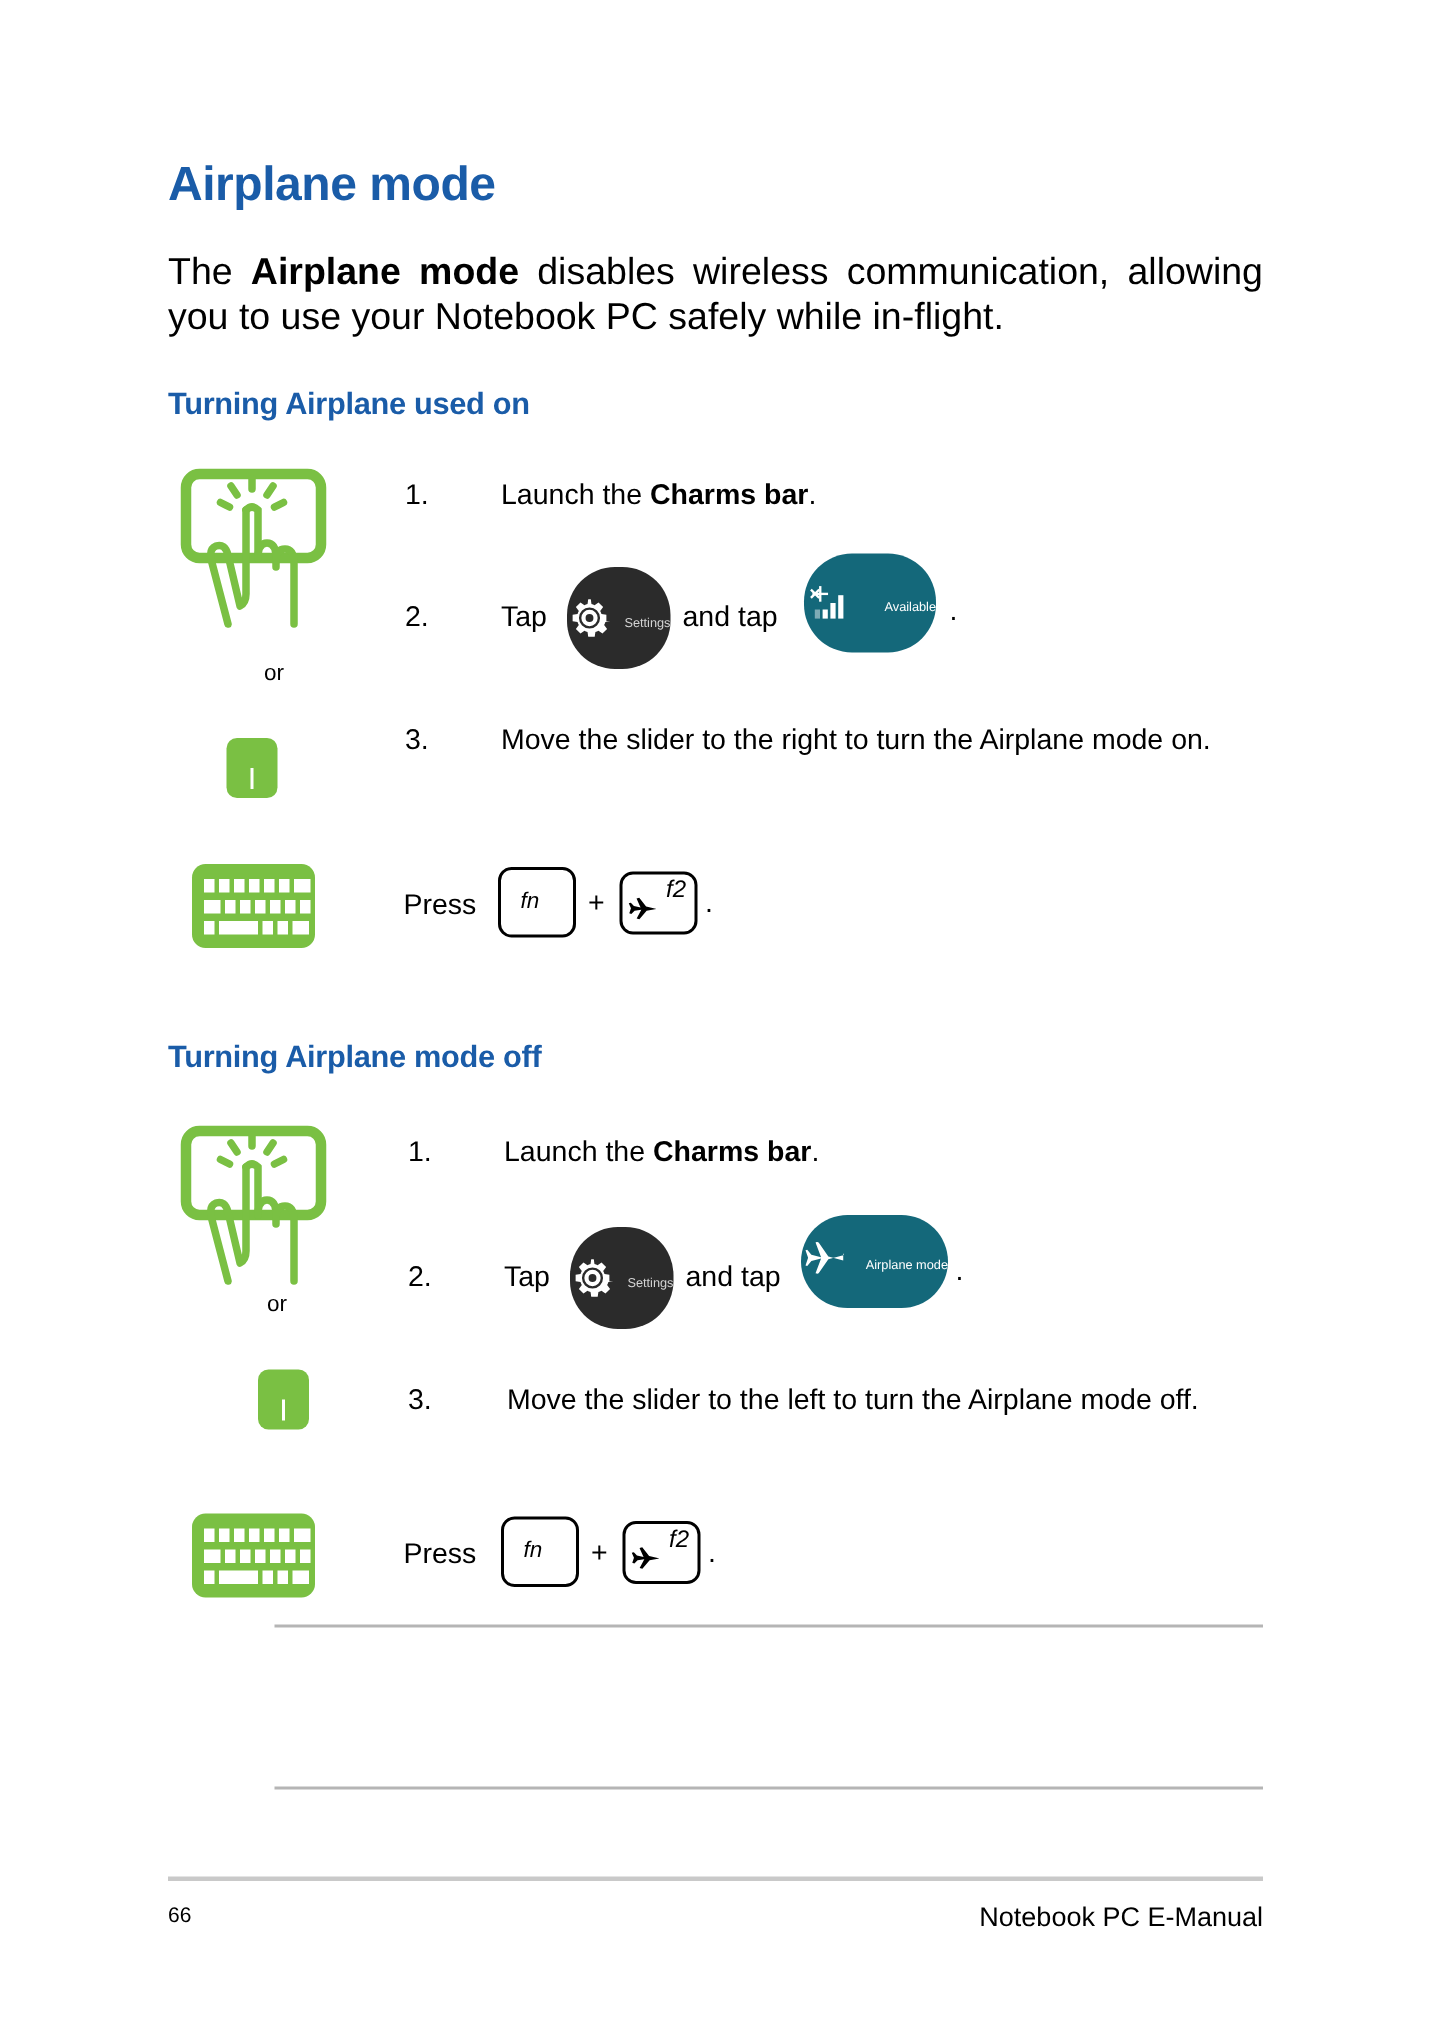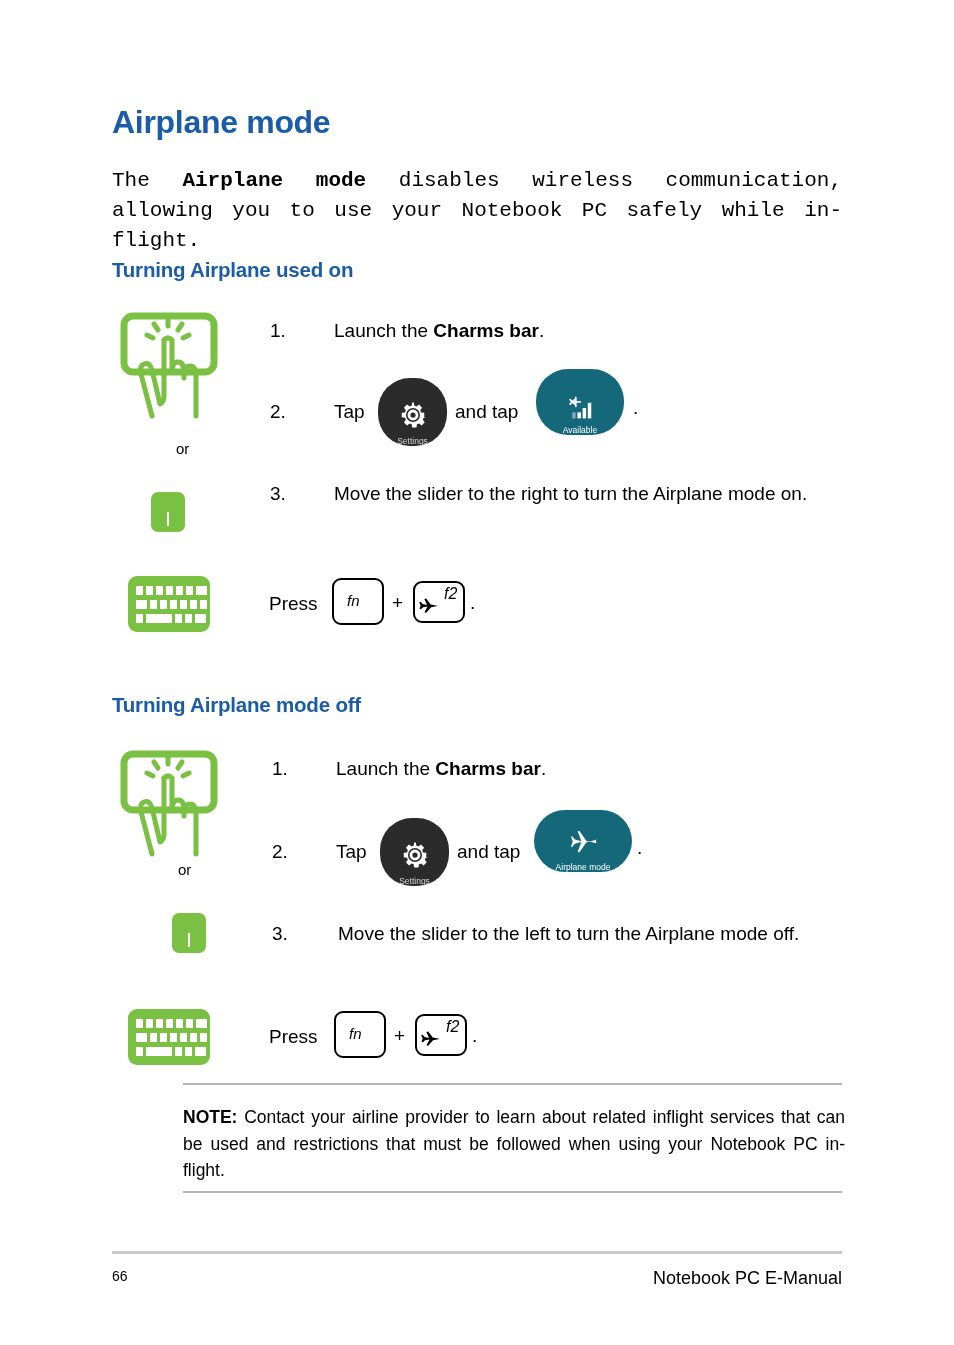--- a/index.html
+++ b/index.html
@@ -30,25 +30,24 @@
     font-size: 32px;
     font-weight: bold;
     color: #1a5ca8;
     letter-spacing: -0.3px;
   }
   .intro {
     position: absolute;
     left: 112px;
     top: 166px;
     width: 730px;
-    font-size: 21px;
+    font-size: 25px;
     line-height: 30px;
     text-align: justify;
     text-justify: inter-word;
-    font-family: Liberation Mono, monospace;
   }
   .intro b { font-weight: bold; }
 
   .h2 {
     position: absolute;
     left: 112px;
     font-size: 20.5px;
     font-weight: bold;
     color: #1a5ca8;
     letter-spacing: -0.2px;
@@ -127,23 +126,23 @@
     height: 9px;
     width: 7px;
   }
   .kb-key.w2 { width: 11px; }
   .kb-key.w4 { width: 26px; }
 
   
   .tile {
     position: absolute;
     display: flex;
-    flex-direction: column;
+    flex-direction: row;
     align-items: center;
-    justify-content: flex-end;
+    justify-content: space-between;
     border-radius: 32px;
   }
   .tile-settings {
     background: #2b2b2b;
   }
   .tile-net {
     background: #14687a;
   }
   .tile-label {
     color: #ffffff;
@@ -438,20 +437,19 @@
   <div class="keycap" style="left:415px; top:1014px; width:52px; height:42px;"></div>
   <div class="keycap-f2" style="left:446px; top:1018px;">f2</div>
   <div style="position:absolute; left:420px; top:1031px;">
     <svg width="21" height="19" viewBox="0 0 24 22" xmlns="http://www.w3.org/2000/svg">
       <path fill="#000000" d="M22 9.1 14.6 7.4 9.3 0.6 7.2 1.1l3.1 7-5.1 -1.2 -2.4 -2.5 -1.6 0.4 1.7 3.9 -1.3 3.9 1.6 0.5 2.5 -2.4 5.2 -0.9 -3.6 6.8 2.1 0.5 5.6 -6.5 7.4 -1.4z"></path>
     </svg>
   </div>
   <div class="period" style="left:472px; top:1025px;">.</div>
 
   <div class="note-rule top"></div>
-  <div class="note-text"><b>NOTE:</b><span> Contact your airline provider to learn about related inflight services that can be used and restrictions that must be followed when using your Notebook PC in-flight.</span></div>
   <div class="note-rule bottom"></div>
 
   <div class="footer-rule"></div>
   <div class="footer-left">66</div>
   <div class="footer-right">Notebook PC E-Manual</div>
 
 </div>
 
 </body></html>

